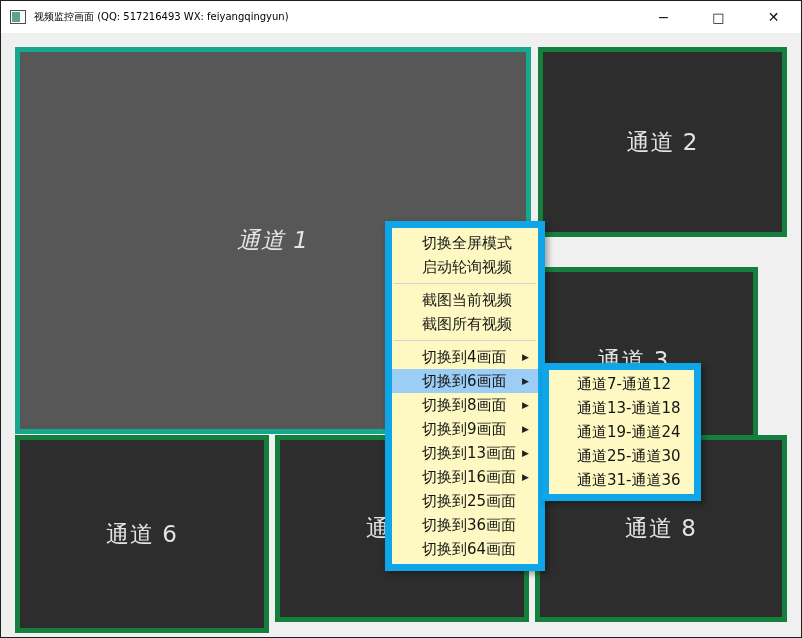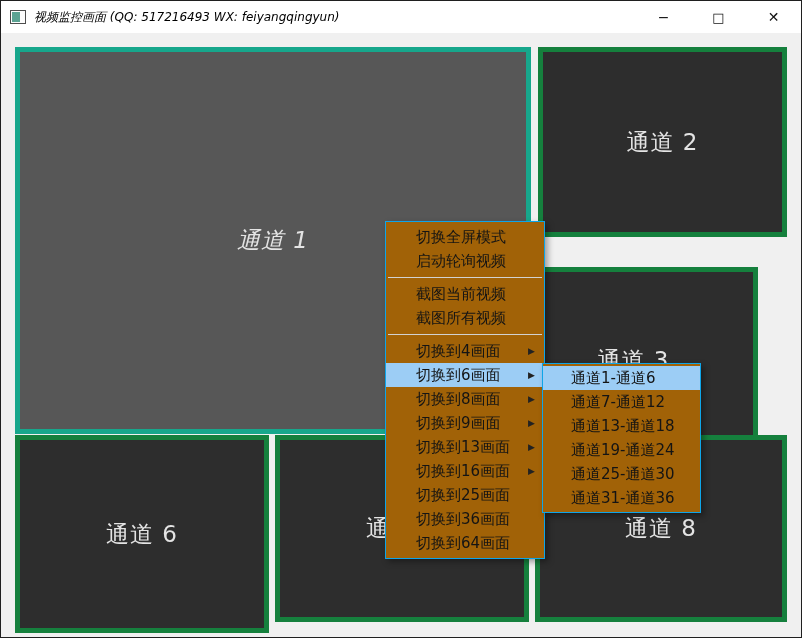--- a/index.html
+++ b/index.html
@@ -9,37 +9,37 @@
     background:#f0f0f0; border:1px solid #1f1f1f; overflow:hidden;
   }
   
   .titlebar {
     position:absolute; top:0; left:0; right:0; height:32px;
     background:#ffffff; display:flex; align-items:center;
   }
   .app-icon { position:relative; width:16px; height:14px; margin-left:9px;
     border:1px solid #4d4d4d; background:#fdfdfd; flex:0 0 auto; }
   .app-icon .fill { position:absolute; left:1px; top:1px; bottom:1px; width:8px; background:#5ba393; }
-  .title-text { margin-left:8px; font-size:12px; color:#000; white-space:nowrap;font-style:italic; }
+  .title-text { margin-left:8px; font-size:10px; color:#000; white-space:nowrap; }
   .win-btns { position:absolute; right:0; top:0; height:32px; display:flex; }
   .win-btn { width:55px; height:32px; display:flex; align-items:center; justify-content:center;
     color:#111; cursor:default; }
   .win-btn.min  { font-size:14px; }
   .win-btn.max  { font-size:13px; }
   .win-btn.close{ font-size:14px; }
   
   .cell {
     position:absolute; background:#2d2d2d; border:5px solid #15803d;
     display:flex; align-items:center; justify-content:center;
   }
   .cell.selected { background:#575757; border-color:#17a78c; }
   .cell .label { color:#e4e4e4; font-size:23px; letter-spacing:1px; white-space:nowrap; }
   
   .menu {
-    position:absolute; background:#a16207; border:1px solid #0ea5e9;
+    position:absolute; background:#fef9c3; border:7px solid #0ea5e9;
     box-shadow:3px 3px 6px rgba(0,0,0,0.35); padding:3px 0; z-index:10;
   }
   #main-menu { left:384px; top:220px; width:160px; }
   #sub-menu  { left:541px; top:362px; width:159px; padding:2px 0; z-index:11; }
   .mi {
     position:relative; height:24px; line-height:24px;
     padding-left:30px; font-size:15px; color:#141414; white-space:nowrap;
   }
   #sub-menu .mi { padding-left:28px; }
   .mi.hl { background:#9ccdf5; }
@@ -115,21 +115,20 @@
     <div class="mi">
       <span>切换到16画面</span>
       <span class="arrow">▶</span>
     </div>
     <div class="mi">切换到25画面</div>
     <div class="mi">切换到36画面</div>
     <div class="mi">切换到64画面</div>
   </div>
 
   <div class="menu" id="sub-menu">
-    <div class="mi hl">通道1-通道6</div>
     <div class="mi">通道7-通道12</div>
     <div class="mi">通道13-通道18</div>
     <div class="mi">通道19-通道24</div>
     <div class="mi">通道25-通道30</div>
     <div class="mi">通道31-通道36</div>
   </div>
 
 </div>
 
 </body></html>

